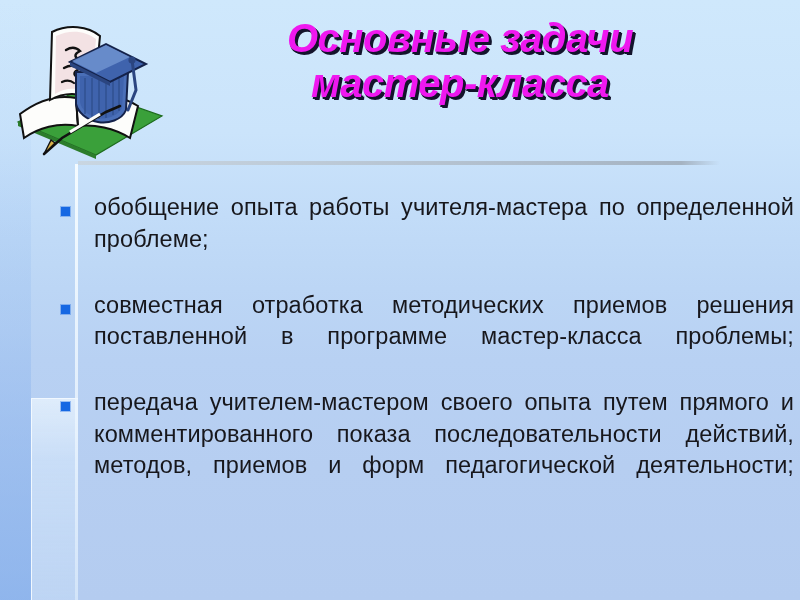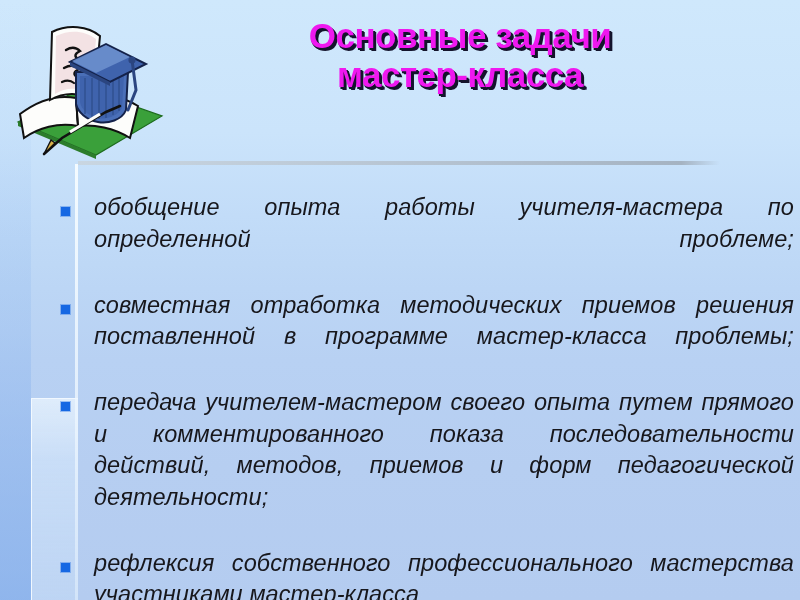--- a/index.html
+++ b/index.html
@@ -84,21 +84,22 @@
     opacity: .85;
     pointer-events: none;
   }
 
   
   .title {
     position: absolute;
     left: 150px; top: 16px;
     width: 620px;
     text-align: center;
-    font-size: 35px;
+    font-size: 40px;
+    font-style: italic;
     font-weight: bold;
     line-height: 1.12;
     letter-spacing: -0.5px;
     color: #ef18ef;
     text-shadow:
        2px 2px 0 #14142c,
        3px 3px 0 #14142c,
        1px 2px 0 #14142c;
     white-space: pre-line;
     pointer-events: none;
@@ -115,21 +116,20 @@
   .bullets {
     position: absolute;
     left: 52px; top: 192px;
     width: 740px;
   }
   .bullet-row {
     position: relative;
     display: block;
     padding-left: 42px;
     margin-bottom: 3px;
-    font-style: italic;
   }
   .bullet-mark {
     position: absolute;
     left: 9px;
     top: 15px;
     width: 9px; height: 9px;
     background: #1668e3;
     box-shadow: 0 0 0 1px rgba(22,104,227,0.35);
   }
   .bullet-text {
@@ -216,19 +216,15 @@
     <div class="bullet-row">
       <span class="bullet-mark"></span>
       <span class="bullet-text">совместная отработка методических приемов решения поставленной в программе мастер-класса проблемы;</span>
     </div>
 
     <div class="bullet-row">
       <span class="bullet-mark"></span>
       <span class="bullet-text">передача учителем-мастером своего опыта путем прямого и комментированного показа последовательности действий, методов, приемов и форм педагогической деятельности;</span>
     </div>
 
-    <div class="bullet-row">
-      <span class="bullet-mark"></span>
-      <span class="bullet-text no-stretch">рефлексия собственного профессионального мастерства участниками мастер-класса</span>
-    </div>
 
   </div>
 </div>
 
 </body></html>

